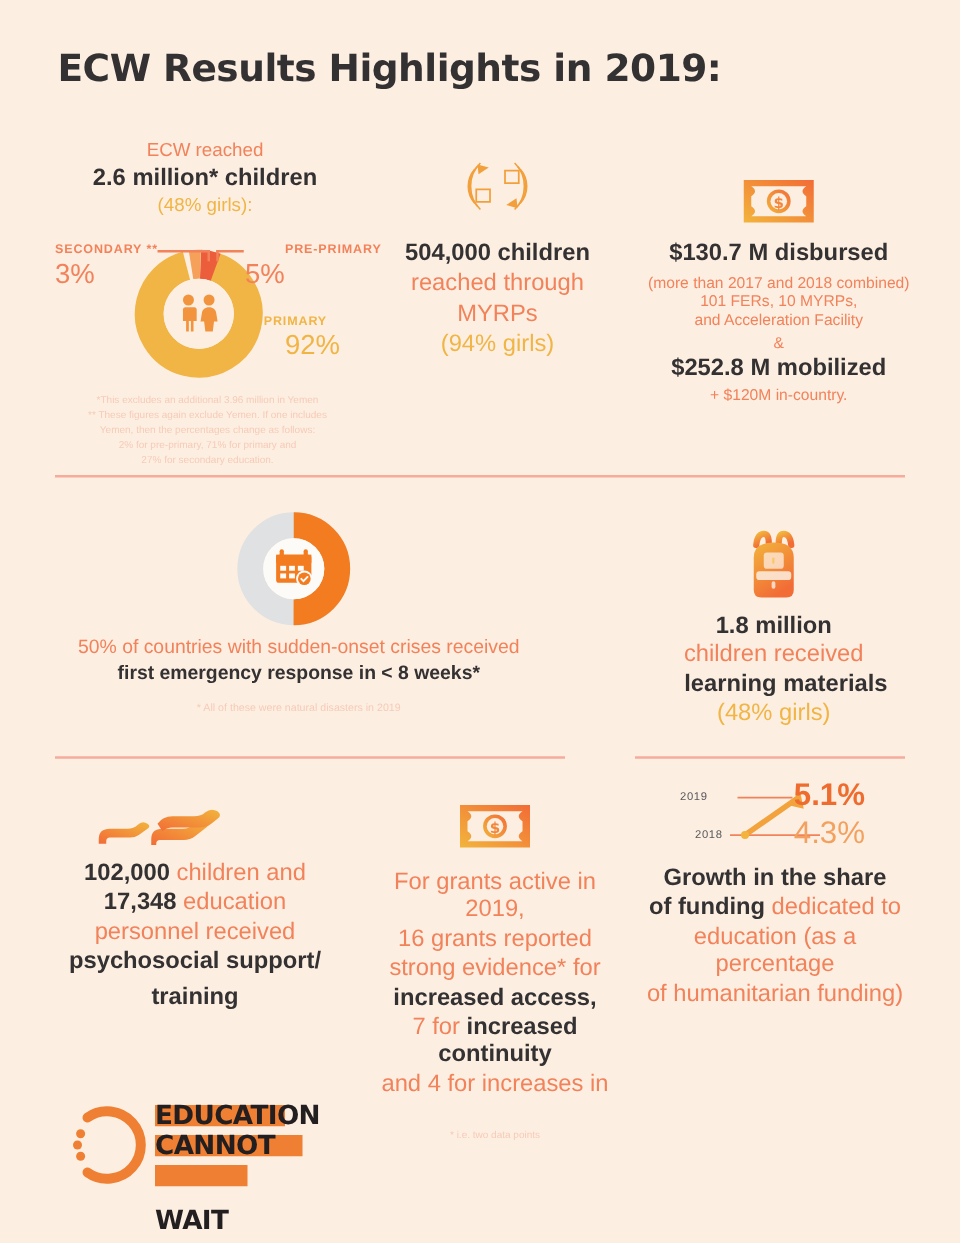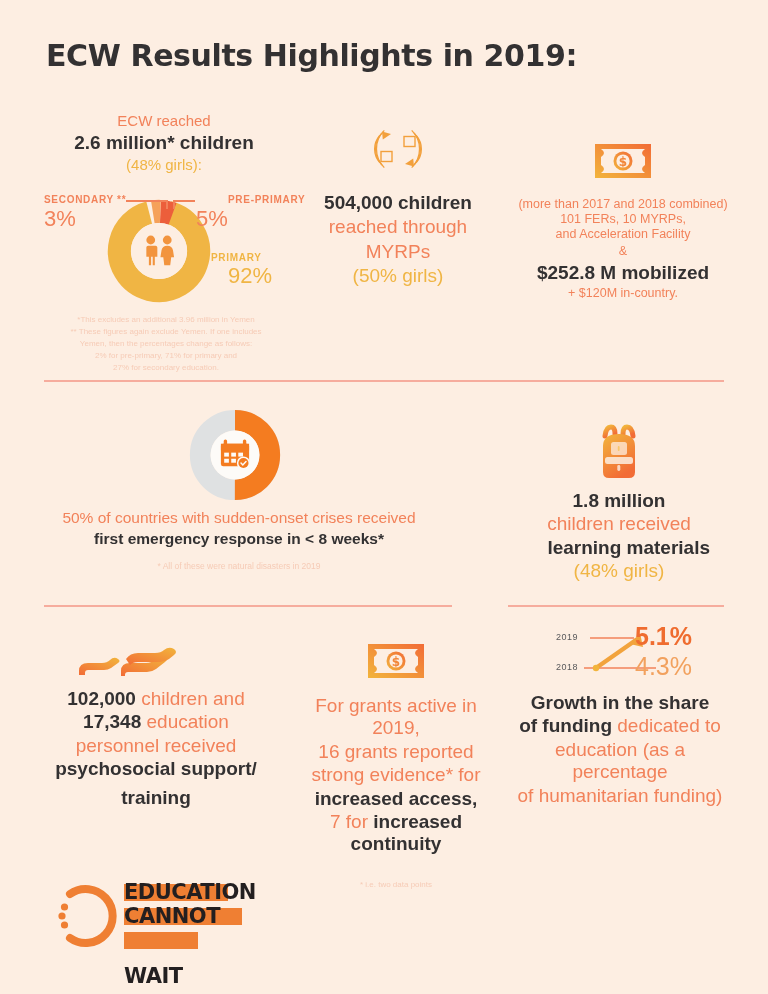--- a/index.html
+++ b/index.html
@@ -137,39 +137,40 @@
       <g fill="#f2a03c">
         <path d="M20 18.5 l9 2.5 -8.2 5.4z"></path>
         <path d="M52 53.5 l-9 -2.5 8.2 -5.4z"></path>
       </g>
     </svg>
   </div>
   <div class="blk" style="left:300px;top:192px;width:196px;">
     <div class="ln big dark">504,000 children</div>
     <div class="ln big orange" style="font-weight:normal;margin-top:2px;">reached through</div>
     <div class="ln big orange" style="font-weight:normal;margin-top:2px;">MYRPs</div>
-    <div class="ln big gold" style="font-weight:normal;margin-top:2px;">(50% girls)</div>
+    <div class="ln big gold" style="font-weight:normal;margin-top:2px;">(94% girls)</div>
   </div>
 
   <div style="position:absolute;left:593px;top:140px;width:60px;height:42px;">
     <svg viewBox="0 0 60 42" width="60" height="42">
       <defs>
         <linearGradient id="gfund" x1="0" y1="1" x2="1" y2="0">
           <stop offset="0" stop-color="#f2b43c"></stop>
             <stop offset="1" stop-color="#f26c36"></stop>
         </linearGradient>
       </defs>
       <rect x="2" y="4" width="56" height="34" fill="url(#gfund)"></rect>
       <path d="M8 9 q6 4 0 8 v8 q6 4 0 8 h44 q-6-4 0-8 v-8 q-6-4 0-8z" fill="#fdeee2"></path>
       <circle cx="30" cy="21" r="9.5" fill="url(#gfund)"></circle>
       <circle cx="30" cy="21" r="6.6" fill="#fdeee2"></circle>
       <text x="30" y="26" font-size="12" font-weight="bold" text-anchor="middle" fill="#f2873a" font-family="DejaVu Sans, sans-serif">$</text>
     </svg>
   </div>
   <div class="blk" style="left:516px;top:192px;width:214px;">
+    <div class="ln big dark">$130.7 M disbursed</div>
     <div class="ln sm orange" style="margin-top:5px;">(more than 2017 and 2018 combined)</div>
     <div class="ln sm orange">101 FERs, 10 MYRPs,</div>
     <div class="ln sm orange">and Acceleration Facility</div>
     <div class="ln sm orange" style="margin-top:3px;">&amp;</div>
     <div class="ln big dark" style="margin-top:3px;">$252.8 M mobilized</div>
     <div class="ln sm orange" style="margin-top:2px;">+ $120M in-country.</div>
   </div>
 
   <div style="position:absolute;left:188px;top:408px;width:94px;height:94px;">
     <svg viewBox="0 0 100 100" width="94" height="94">
@@ -260,33 +261,34 @@
     </svg>
   </div>
   <div class="blk" style="left:296px;top:695px;width:200px;">
     <div class="ln big orange" style="font-weight:normal;">For grants active in 2019,</div>
     <div class="ln big orange" style="font-weight:normal;margin-top:1px;">16 grants reported</div>
     <div class="ln big orange" style="font-weight:normal;margin-top:1px;">strong evidence* for</div>
     <div class="ln big dark" style="margin-top:1px;">increased access,</div>
     <div class="ln big" style="margin-top:1px;">
       <span class="orange">7 for </span><span class="dark">increased continuity</span>
     </div>
+    <div class="ln big orange" style="font-weight:normal;margin-top:1px;">and 4 for increases in</div>
     <div class="tiny" style="margin-top:23px;font-size:8px;">* i.e. two data points</div>
   </div>
 
   <div style="position:absolute;left:556px;top:624px;width:140px;height:58px;">
     <svg viewBox="0 0 140 58" width="140" height="58">
       <line x1="34" y1="14" x2="78" y2="14" stroke="#f2825a" stroke-width="1.4"></line>
       <line x1="28" y1="44" x2="100" y2="44" stroke="#f2825a" stroke-width="1.4"></line>
       <line x1="40" y1="44" x2="80" y2="16" stroke="#f2a33c" stroke-width="4.4" stroke-linecap="round"></line>
       <path d="M84 9 l3 14 -13-3z" fill="#f2a33c"></path>
       <circle cx="40" cy="44" r="3.2" fill="#f2b43c"></circle>
     </svg>
   </div>
-  <div class="yrlabel" style="left:556px;top:632px;">2019</div>
+  <div class="yrlabel" style="left:544px;top:632px;">2019</div>
   <div class="yrlabel" style="left:556px;top:662px;">2018</div>
   <div style="position:absolute;left:635px;top:622px;font-size:25px;font-weight:bold;color:#ef6c2f;">5.1%</div>
   <div style="position:absolute;left:635px;top:652px;font-size:25px;color:#f2a15e;">4.3%</div>
 
   <div class="blk" style="left:512px;top:692px;width:216px;">
     <div class="ln big dark">Growth in the share</div>
     <div class="ln big" style="margin-top:1px;">
       <span class="dark">of funding</span><span class="orange"> dedicated to</span>
     </div>
     <div class="ln big orange" style="font-weight:normal;margin-top:1px;">education (as a percentage</div>

